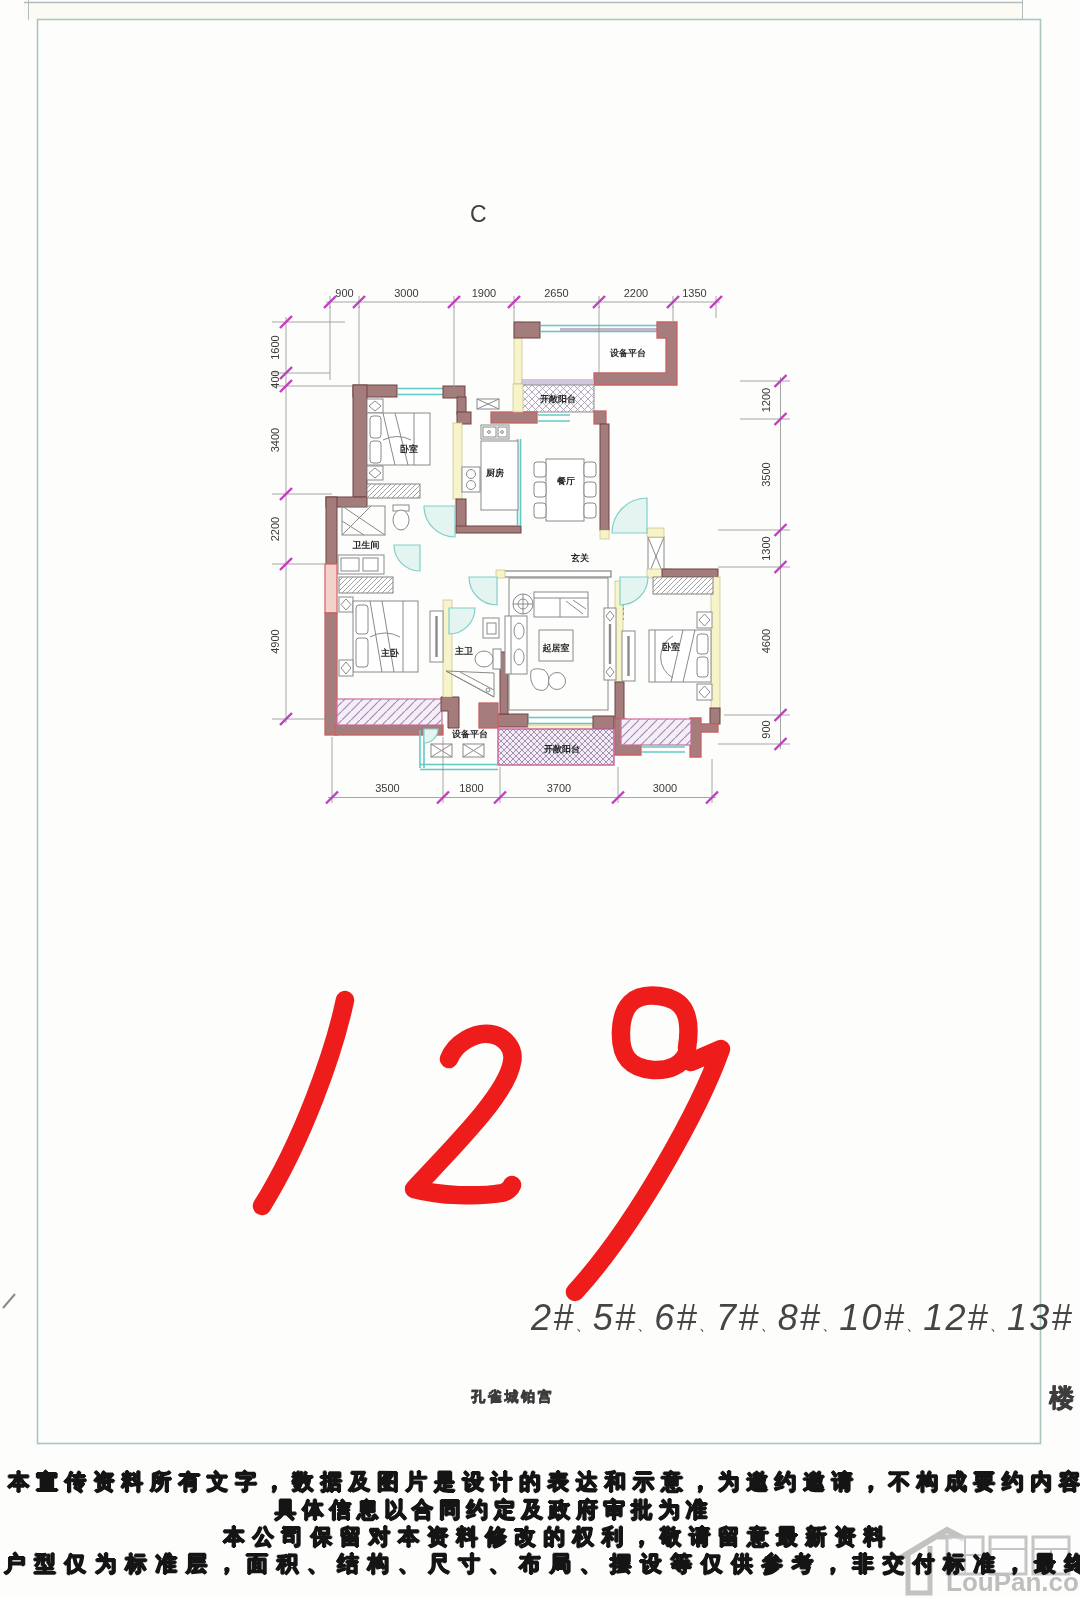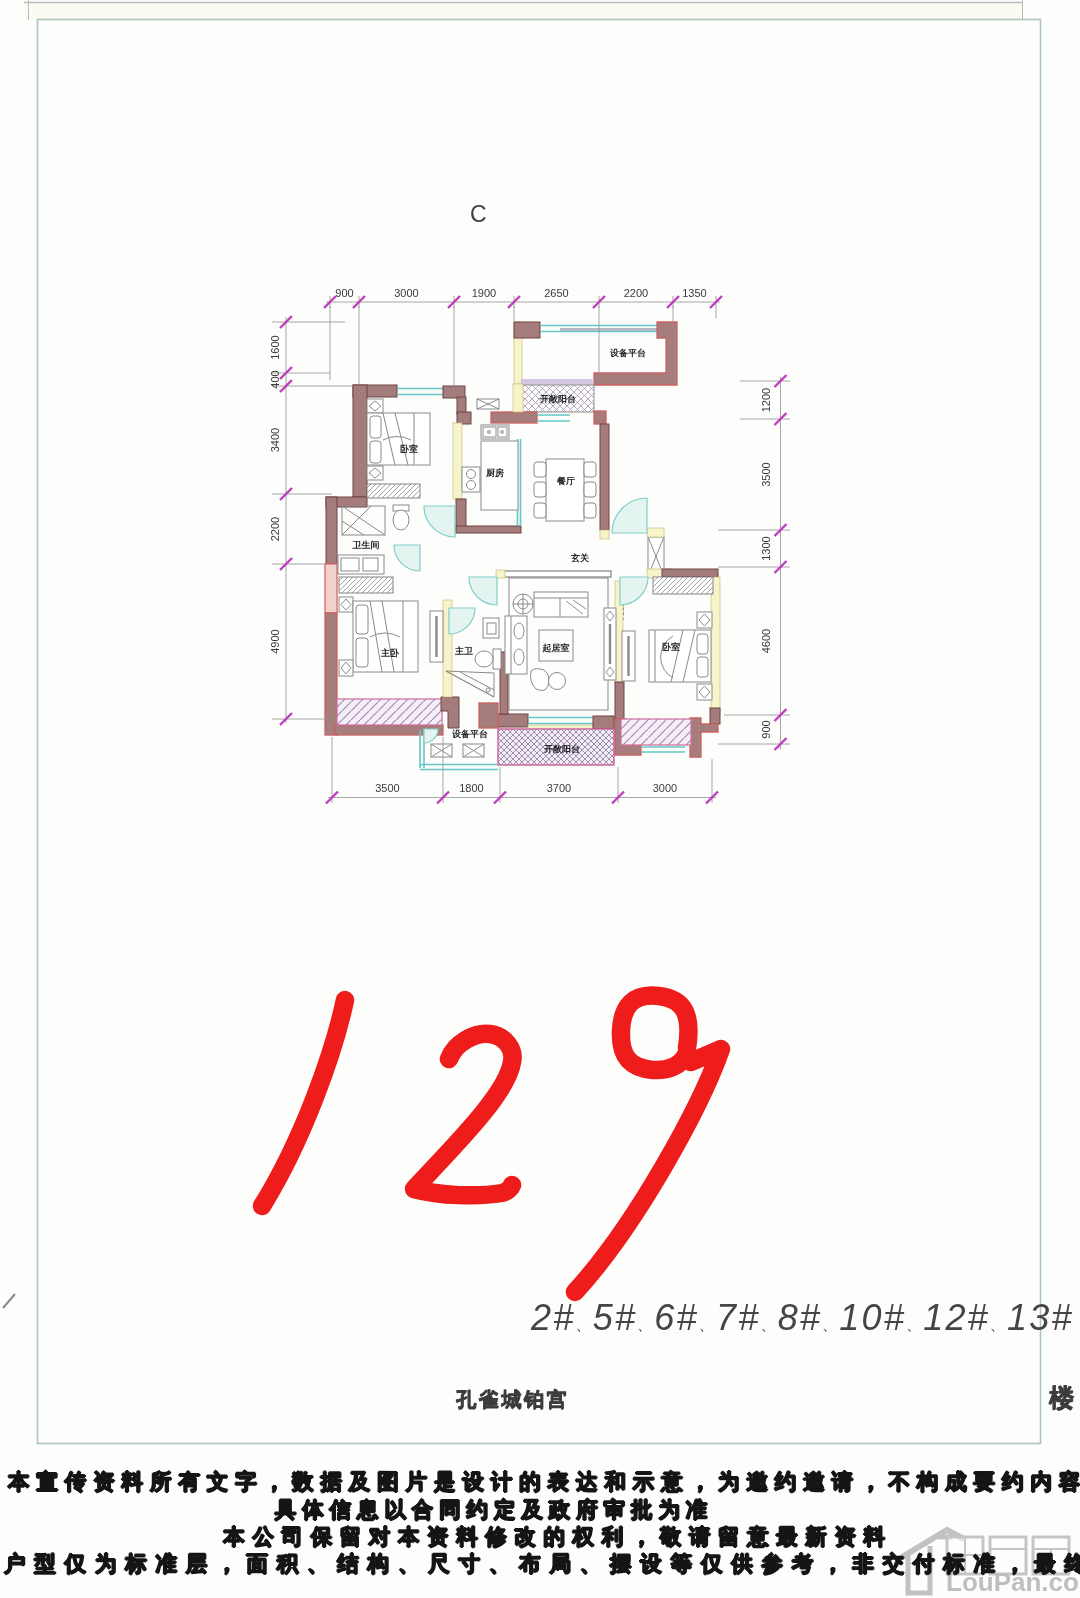--- a/index.html
+++ b/index.html
@@ -569,21 +569,21 @@
     <rect x="990" y="1537" width="36" height="37"></rect>
     <rect x="1033" y="1537" width="36" height="37"></rect>
     <path d="M947,1555 L983,1555 M965,1537 L965,1574 M990,1549 L1026,1549 M1033,1549 L1069,1549 M1051,1549 L1051,1574" stroke-width="2" fill="none"></path>
   </g>
 
   <text x="946" y="1591" font-family="Liberation Sans" font-weight="bold" font-size="26" fill="#959595">LouPan.com</text>
 </g>
 </svg>
 
 <div class="abs" style="left:0;top:0;width:1080px;height:0;color:#3c3c3c;">
-  <span style="position:absolute;left:456px;top:1389px;line-height:1;font-size:20px;font-weight:bold;letter-spacing:2.6px;white-space:nowrap;text-shadow:0.7px 0 currentColor,0 0.7px currentColor;">孔雀城铂宫</span>
+  <span style="position:absolute;left:471px;top:1389px;line-height:1;font-size:14px;font-weight:bold;letter-spacing:2.6px;white-space:nowrap;text-shadow:0.7px 0 currentColor,0 0.7px currentColor;">孔雀城铂宫</span>
   <span style="position:absolute;left:531px;top:1300px;line-height:1;font-size:36px;font-style:italic;letter-spacing:2.2px;white-space:nowrap;color:#454545;">2#<s1>、</s1>5#<s1>、</s1>6#<s1>、</s1>7#<s1>、</s1>8#<s1>、</s1>10#<s1>、</s1>12#<s1>、</s1>13#</span>
   <span style="position:absolute;left:1049px;top:1385px;line-height:1;font-size:25px;font-weight:bold;text-shadow:0.7px 0 currentColor,0 0.7px currentColor;">楼</span>
 </div>
 <style>s1{font-size:15px;font-style:normal;text-decoration:none;}</style>
 
 <div class="abs" style="left:8px;top:1467px;width:1080px;text-align:center;font-size:21.5px;font-weight:bold;color:#151515;text-shadow:1px 0 currentColor,-1px 0 currentColor,0 1px currentColor,0 -1px currentColor;letter-spacing:6.9px;white-space:nowrap;">本宣传资料所有文字，数据及图片是设计的表达和示意，为邀约邀请，不构成要约内容，</div>
 
 <div class="abs" style="left:1px;top:1495px;width:986px;text-align:center;font-size:21.5px;font-weight:bold;color:#151515;text-shadow:1px 0 currentColor,-1px 0 currentColor,0 1px currentColor,0 -1px currentColor;letter-spacing:5.9px;white-space:nowrap;">具体信息以合同约定及政府审批为准</div>
 
 <div class="abs" style="left:18px;top:1522px;width:1080px;text-align:center;font-size:21.5px;font-weight:bold;color:#151515;text-shadow:1px 0 currentColor,-1px 0 currentColor,0 1px currentColor,0 -1px currentColor;letter-spacing:7.6px;white-space:nowrap;">本公司保留对本资料修改的权利，敬请留意最新资料</div>

